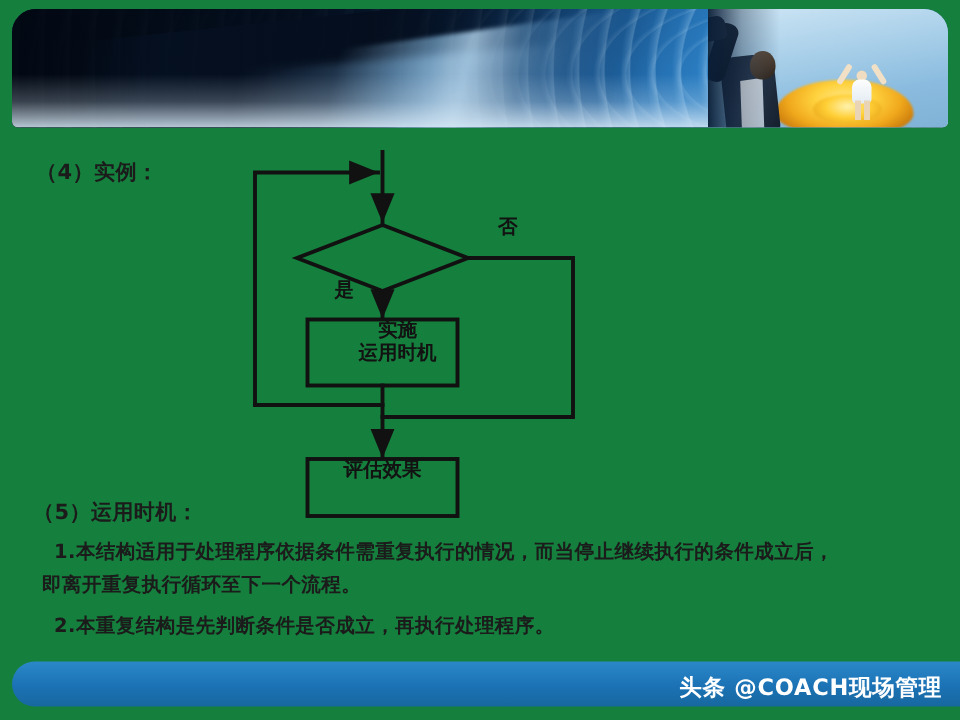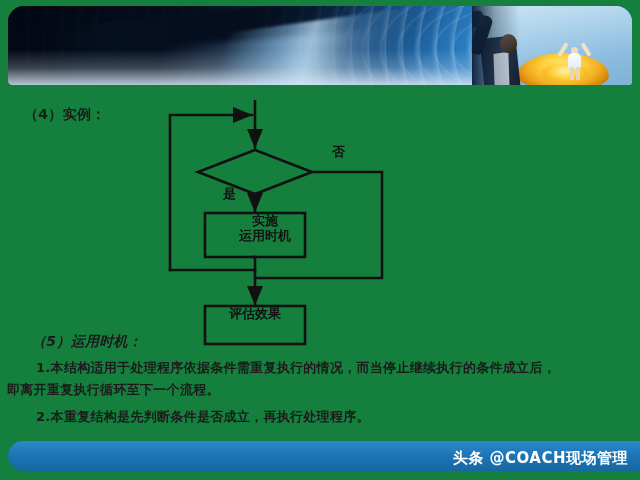--- a/index.html
+++ b/index.html
@@ -207,23 +207,23 @@
   
   .cn-text {
     position: absolute;
     color: #1b1b1b;
     font-weight: bold;
     font-family: "DejaVu Sans", "Liberation Sans", sans-serif;
     white-space: nowrap;
     letter-spacing: 0.3px;
   }
   #label-example { left: 24px; top: 106px; font-size: 14px; }
-  #label-timing  { left: 32px; top: 333px; font-size: 14px; font-style: italic; }
+  #label-timing  { left: 22px; top: 333px; font-size: 14px; }
   #body-line-1   { left: 36px; top: 359px; font-size: 13px; }
-  #body-line-2   { left: 7px; top: 381px; font-size: 13px; }
+  #body-line-2   { left: 28px; top: 381px; font-size: 13px; }
   #body-line-3   { left: 36px; top: 408px; font-size: 13px; }
 
   
   #flowchart {
     position: absolute;
     left: 160px; top: 100px;
     width: 260px; height: 250px;
   }
   #flow-svg { display:block; }
   .fc-label {

